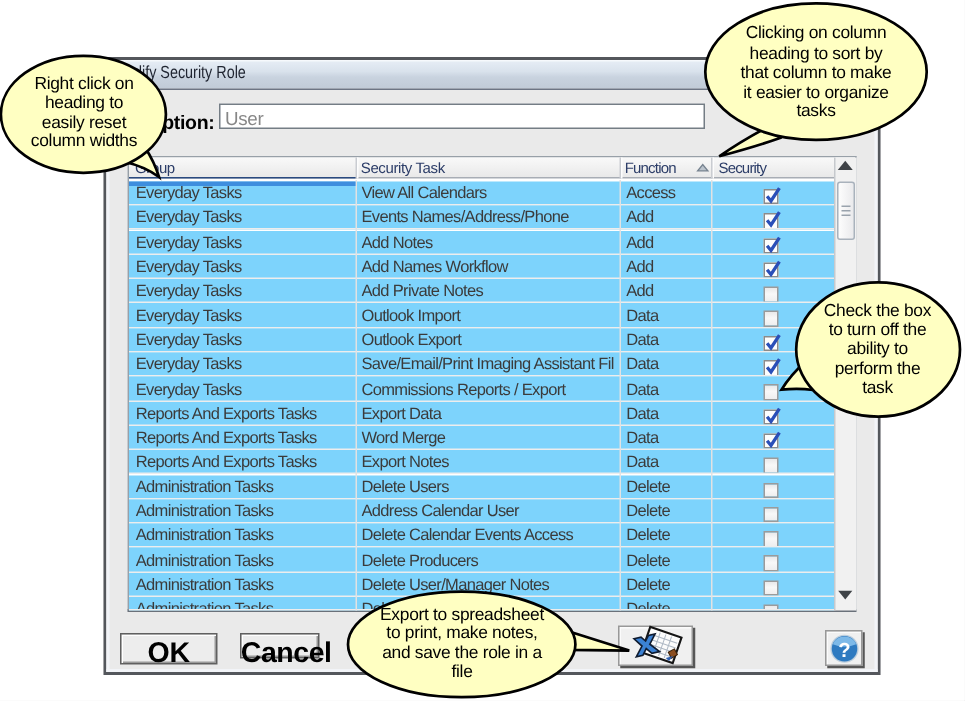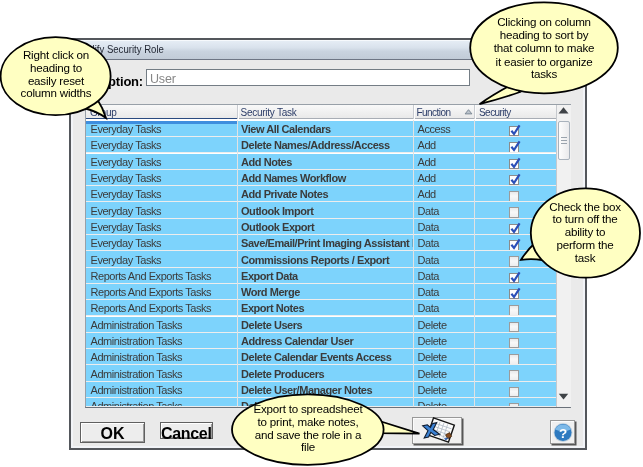--- a/index.html
+++ b/index.html
@@ -13,30 +13,30 @@
 #desctx{left:150px;top:71.5px;font-size:12.5px;color:#878787;letter-spacing:-.2px;}
 #grid{left:85px;top:103.5px;width:486px;height:304.5px;background:#fff;border:1px solid #98a0a8;border-bottom:2px solid #6a717a;}
 #ghead{left:86px;top:104.5px;width:484px;height:14px;background:linear-gradient(#f9f9f9,#e9e9e9);border-bottom:1px solid #a8adb5;}
 .hc{top:105px;height:13px;font-size:10px;color:#2c3d68;letter-spacing:-.25px;padding-top:1.5px;white-space:nowrap;}
 .hsep{top:104.5px;height:14px;width:1px;background:#c9ccd1;box-shadow:1px 0 0 #fdfdfd;}
 #navline{left:86px;top:117.6px;width:151px;height:1.6px;background:#2a4a80;z-index:3;}
 #bluebar{left:86px;top:120.6px;width:151px;height:3.4px;background:#3e8ede;z-index:3;}
 .vsep{top:119.5px;height:287px;width:1px;background:#e2e2e2;}
 .row{left:86px;width:470px;overflow:hidden;border-bottom:1px solid #ededed;background:#7dd3fc;}
 .row span{position:absolute;font-size:11px;color:#3b3b3b;letter-spacing:-.45px;top:2.3px;white-space:nowrap;}
-.cg{left:4.5px;}.ct{left:155px;font-weight:bold;}.cf{left:331.5px;}
+.cg{left:4.5px;}.ct{left:155px;}.cf{left:331.5px;}
 .row .ct{width:172px;overflow:hidden;}
 .box{left:422.5px;top:5px;width:10.5px;height:10.5px;display:block;}
 .bu{border:1px solid #9b9b9b;background:linear-gradient(#e9e9ea,#f8f8f8 45%,#eeeeef);}
 .bc{border:1px solid #8b8b8b;background:#fdfdfd;}
 .chk{left:421.5px;top:2.2px;z-index:5;}
 #sbar{left:556px;top:104.5px;width:14.5px;height:302.5px;background:#f1f1f1;border-left:1px solid #c6c9cd;}
 #sthumb{left:557.5px;top:121px;width:12px;height:39px;background:linear-gradient(90deg,#fdfdfd,#eaeaec);border:1px solid #a9b2bc;border-radius:2px;}
 .grip{left:560.5px;width:6px;height:1px;background:#9aa3ad;}
-.btn{background:#ededed;border:1px solid #606060;box-shadow:inset 1px 1px 0 #fff,inset -1px -1px 0 #9a9a9a;color:#000;font-weight:bold;font-size:16px;text-align:center;font-family:"Liberation Sans",sans-serif;}
+.btn{background:#ededed;border:1px solid #606060;box-shadow:inset 1px 1px 0 #fff,inset -1px -1px 0 #9a9a9a;color:#000;font-weight:bold;font-size:19px;text-align:center;font-family:"Liberation Sans",sans-serif;}
 #ok{left:80px;top:422px;width:65px;height:21px;padding-top:2px;}
 #cancel{left:159.5px;top:422px;width:53.5px;height:17px;padding-top:2px;letter-spacing:-.3px;}
 #exp{left:412px;top:417px;width:50px;height:27px;background:#f0f0f0;border:1px solid #989898;box-shadow:inset 1px 1px 0 #fbfbfb,1.5px 1.5px 0 #565656;}
 #help{left:550px;top:420px;width:25px;height:24px;background:#f0f0f0;border:1px solid #989898;box-shadow:inset 1px 1px 0 #fbfbfb,1.5px 1.5px 0 #565656;}
 #overlay{left:0;top:0;z-index:50;}
 </style></head><body>
 <div id="page">
  <div id="win"></div>
  <div id="winlight"></div>
  <div id="title"></div>
@@ -59,21 +59,21 @@
       <span class="cg">Everyday Tasks</span>
       <span class="ct">View All Calendars</span>
       <span class="cf">Access</span>
       <i class="box bc"></i>
       <svg class="chk" width="14" height="14" viewBox="0 0 14 14">
         <path d="M3.4 7.8 L6 11 L11.6 2.4" fill="none" stroke="#2a4fb8" stroke-width="2.2"></path>
       </svg>
     </div>
 <div class="row" style="top:137.2px;height:16.3px">
       <span class="cg">Everyday Tasks</span>
-      <span class="ct">Delete Names/Address/Access</span>
+      <span class="ct">Events Names/Address/Phone</span>
       <span class="cf">Add</span>
       <i class="box bc"></i>
       <svg class="chk" width="14" height="14" viewBox="0 0 14 14">
         <path d="M3.4 7.8 L6 11 L11.6 2.4" fill="none" stroke="#2a4fb8" stroke-width="2.2"></path>
       </svg>
     </div>
 <div class="row" style="top:153.5px;height:16.3px">
       <span class="cg">Everyday Tasks</span>
       <span class="ct">Add Notes</span>
       <span class="cf">Add</span>

